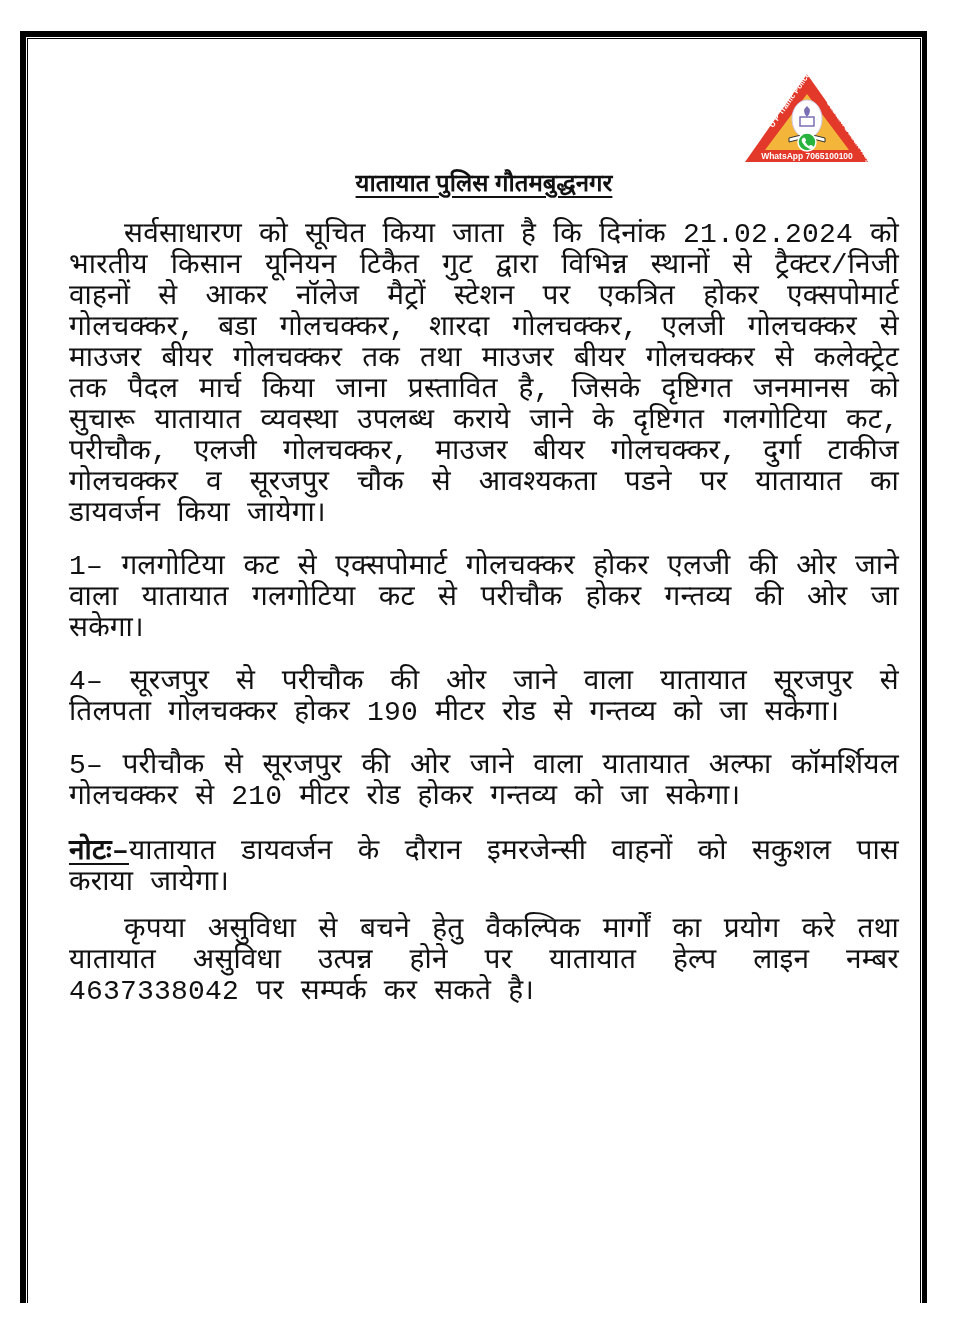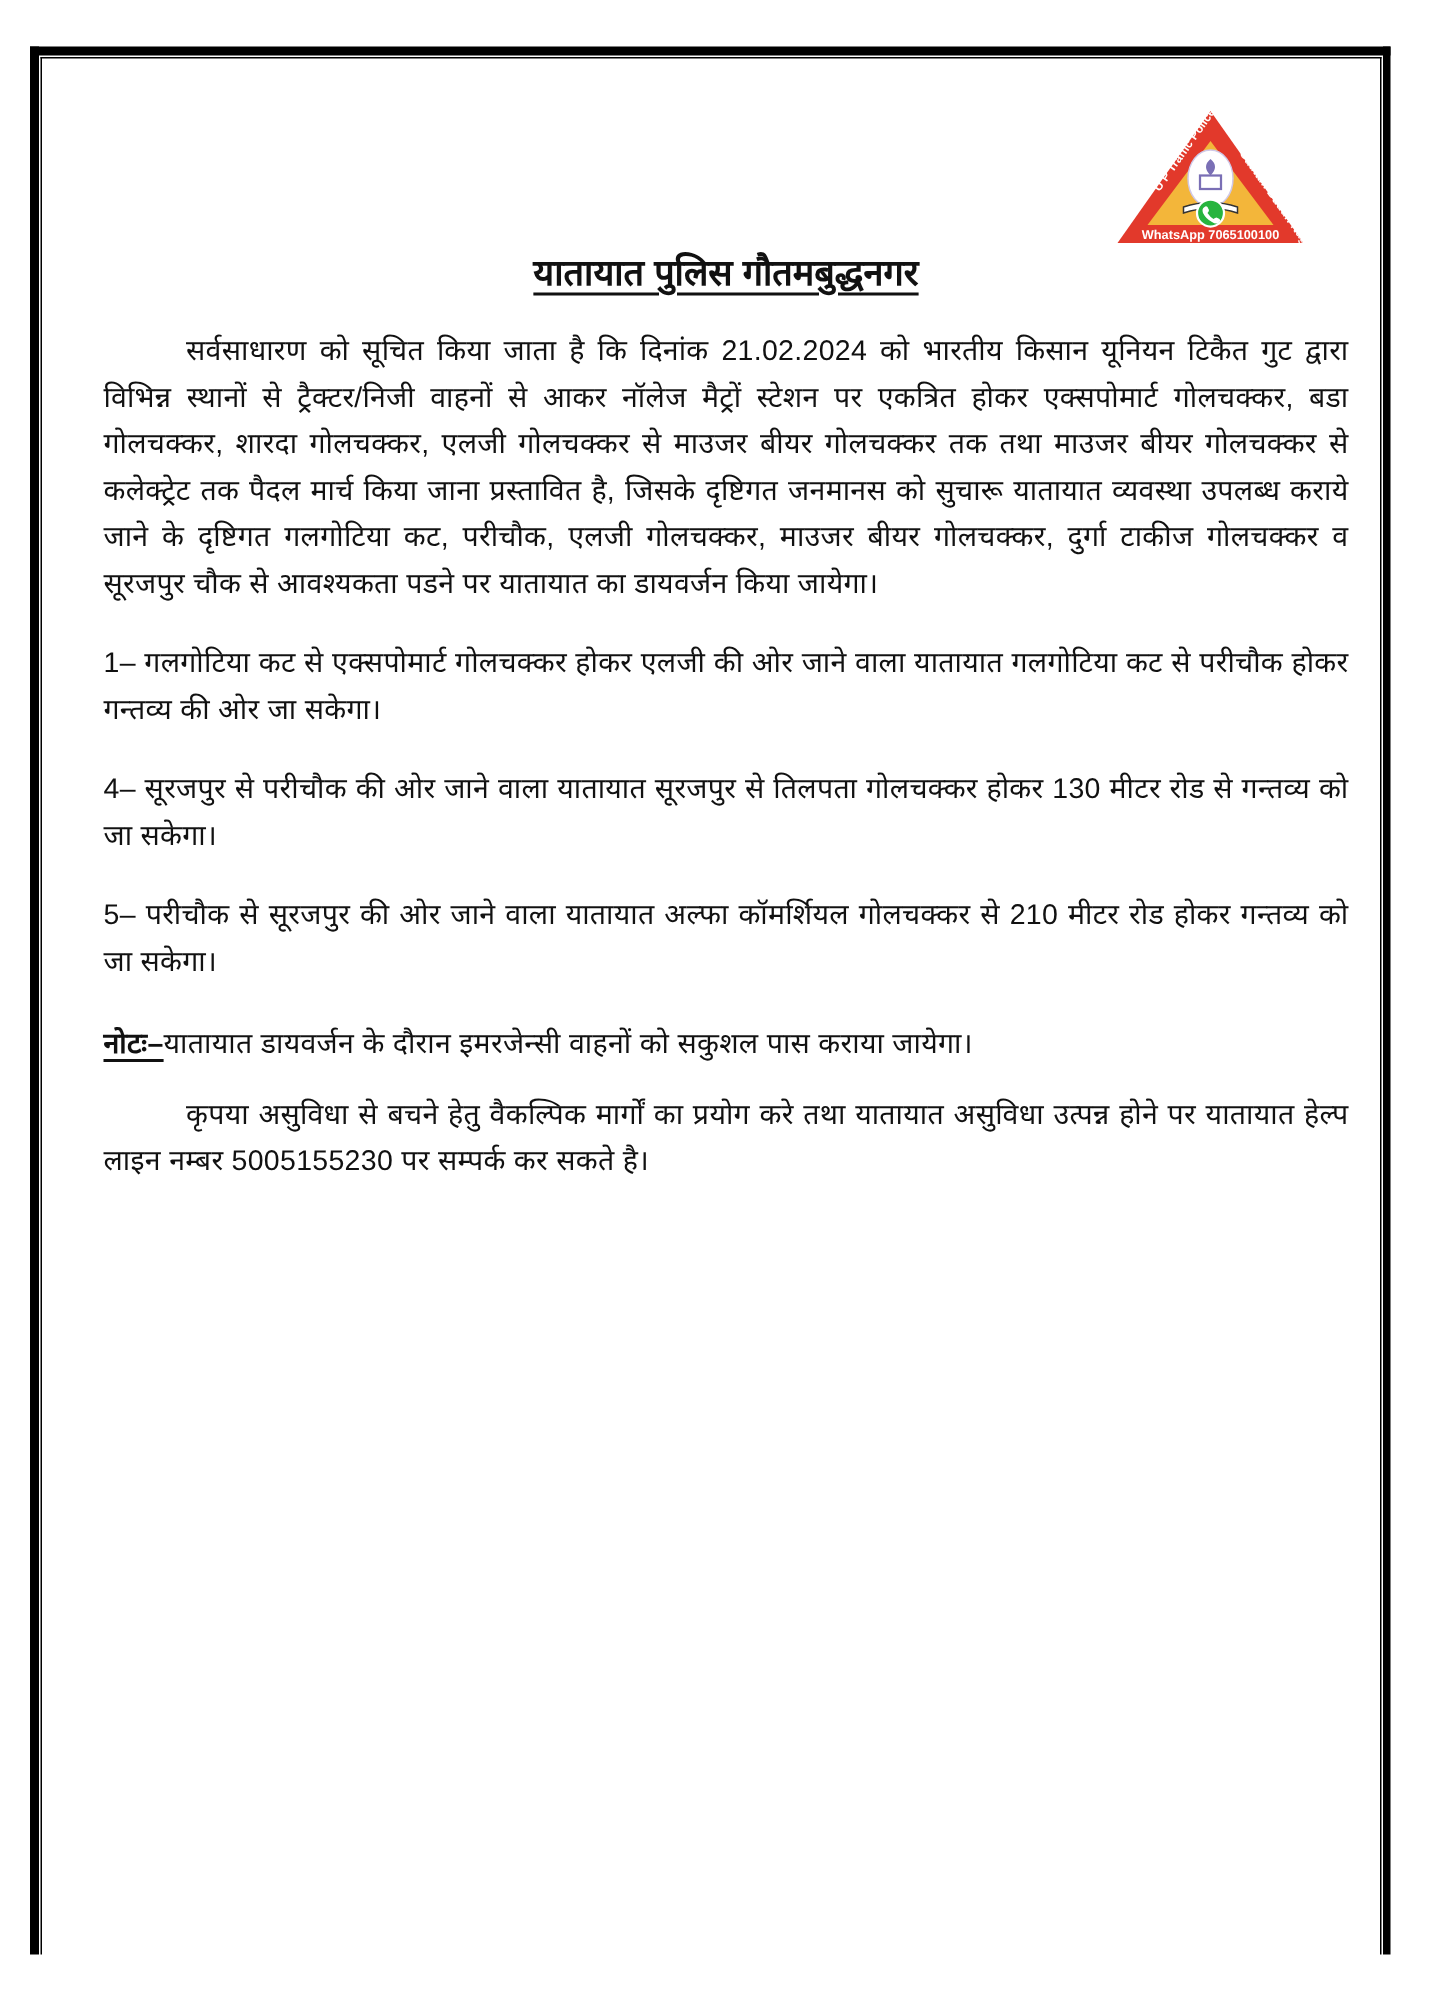--- a/index.html
+++ b/index.html
@@ -25,22 +25,23 @@
     padding:0 60px 0 69px;
   }
   .logo-left{position:absolute;left:95px;top:66px;width:92px;height:100px;}
   .logo-right{position:absolute;right:88px;top:72px;width:128px;height:92px;}
   .title-block{margin-top:168px;text-align:center;line-height:30px;}
   .title-line{
     font-weight:bold;font-size:24px;
     text-decoration:underline;text-decoration-thickness:2px;text-underline-offset:5px;
   }
   .bodytext{
-    font-size:19px;line-height:31px;text-align:justify;
+    font-size:28px;line-height:31px;text-align:justify;
     letter-spacing:0.2px;
+    font-family:Liberation Mono, monospace;
   }
   .para-intro{margin:18px 0 0 0;text-indent:55px;}
   .para-item{margin:22px 0 0 0;}
   .para-note{margin:24px 0 0 0;}
   .note-label{
     font-weight:bold;
     text-decoration:underline;text-decoration-thickness:2px;text-underline-offset:4px;
   }
   .para-closing{margin:16px 0 0 0;text-indent:55px;}
   .signature{
@@ -87,26 +88,26 @@
     </div>
 
     <p class="bodytext para-intro">सर्वसाधारण को सूचित किया जाता है कि दिनांक 21.02.2024 को भारतीय किसान यूनियन टिकैत गुट द्वारा विभिन्न स्थानों से ट्रैक्टर/निजी वाहनों से आकर नॉलेज मैट्रों स्टेशन पर एकत्रित होकर एक्सपोमार्ट गोलचक्कर, बडा गोलचक्कर, शारदा गोलचक्कर, एलजी गोलचक्कर से माउजर बीयर गोलचक्कर तक तथा माउजर बीयर गोलचक्कर से कलेक्ट्रेट तक पैदल मार्च किया जाना प्रस्तावित है, जिसके दृष्टिगत जनमानस को सुचारू यातायात व्यवस्था उपलब्ध कराये जाने के दृष्टिगत गलगोटिया कट, परीचौक, एलजी गोलचक्कर, माउजर बीयर गोलचक्कर, दुर्गा टाकीज गोलचक्कर व सूरजपुर चौक से आवश्यकता पडने पर यातायात का डायवर्जन किया जायेगा।</p>
 
     <p class="bodytext para-item">
       <span>1–</span>
       <span>गलगोटिया कट से एक्सपोमार्ट गोलचक्कर होकर एलजी की ओर जाने वाला यातायात गलगोटिया कट से परीचौक होकर गन्तव्य की ओर जा सकेगा।</span>
     </p>
     <p class="bodytext para-item">
       <span>4–</span>
-      <span>सूरजपुर से परीचौक की ओर जाने वाला यातायात सूरजपुर से तिलपता गोलचक्कर होकर 130 मीटर रोड से गन्तव्य को जा सकेगा।</span>
+      <span>सूरजपुर से परीचौक की ओर जाने वाला यातायात सूरजपुर से तिलपता गोलचक्कर होकर 190 मीटर रोड से गन्तव्य को जा सकेगा।</span>
     </p>
     <p class="bodytext para-item">
       <span>5–</span>
       <span>परीचौक से सूरजपुर की ओर जाने वाला यातायात अल्फा कॉमर्शियल गोलचक्कर से 210 मीटर रोड होकर गन्तव्य को जा सकेगा।</span>
     </p>
 
     <p class="bodytext para-note"><span class="note-label">नोटः–</span><span>यातायात डायवर्जन के दौरान इमरजेन्सी वाहनों को सकुशल पास कराया जायेगा।</span></p>
 
-    <p class="bodytext para-closing">कृपया असुविधा से बचने हेतु वैकल्पिक मार्गों का प्रयोग करे तथा यातायात असुविधा उत्पन्न होने पर यातायात हेल्प लाइन नम्बर 5005155230 पर सम्पर्क कर सकते है।</p>
+    <p class="bodytext para-closing">कृपया असुविधा से बचने हेतु वैकल्पिक मार्गों का प्रयोग करे तथा यातायात असुविधा उत्पन्न होने पर यातायात हेल्प लाइन नम्बर 4637338042 पर सम्पर्क कर सकते है।</p>
 
 
   </div>
 </div>
 
 </body></html>

